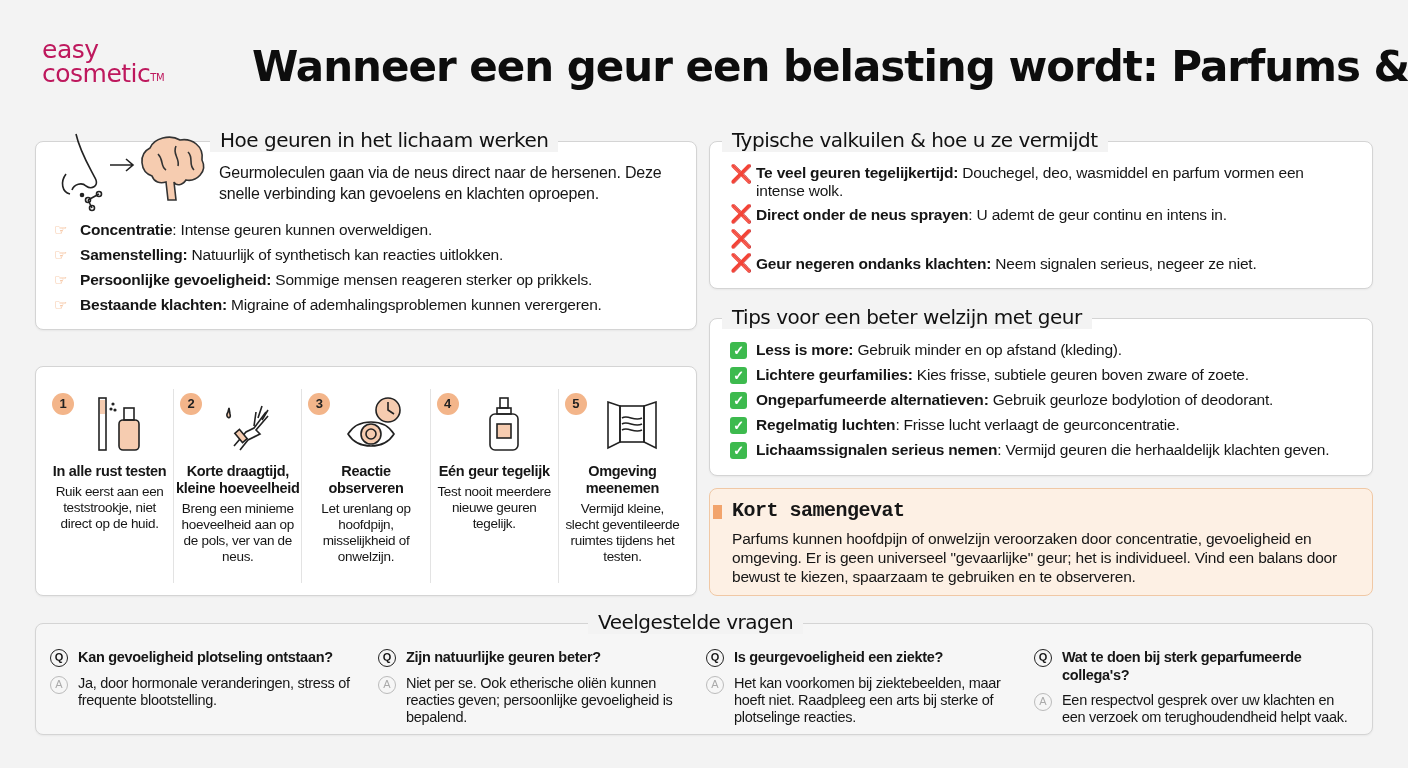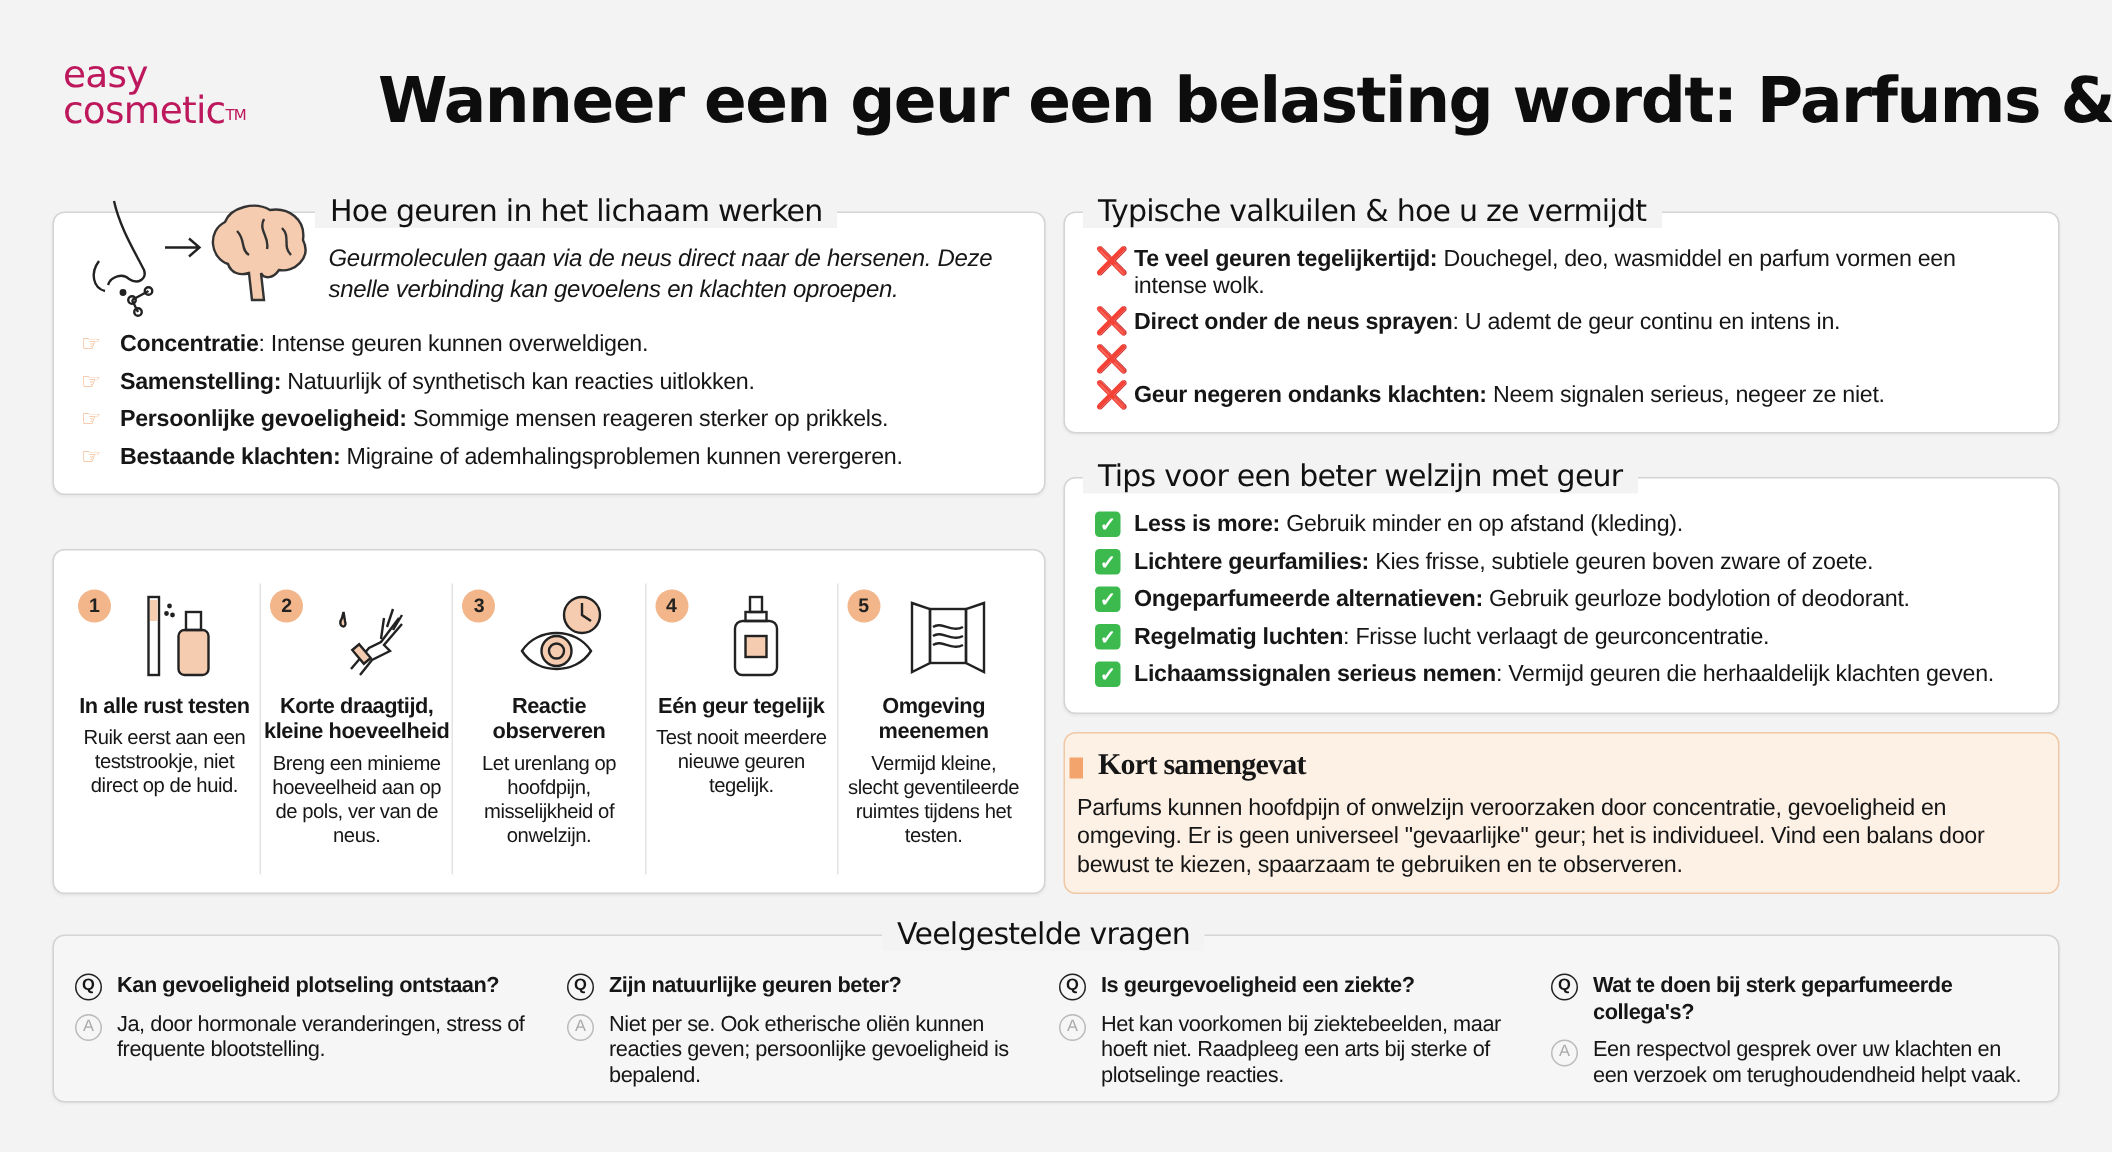--- a/index.html
+++ b/index.html
@@ -53,23 +53,23 @@
   .step-icon { height: 70px; display: flex; align-items: center; justify-content: center; padding-left: 20px; }
   .step-title { font-weight: bold; font-size: 14.5px; line-height: 17px; margin-top: 4px; letter-spacing: -0.3px; }
   .step-text { font-size: 13.5px; line-height: 16px; margin-top: 4px; padding: 0 4px; letter-spacing: -0.3px; }
   .summary {
     position: absolute; left: 709px; top: 488px; width: 664px; height: 108px;
     background: #fdf0e4; border: 1px solid #f0c8a5; border-radius: 8px;
   }
   .summary-bar { position: absolute; left: 3px; top: 16px; width: 9px; height: 14px; background: #f2a46c; }
   .summary-title {
     position: absolute; left: 22px; top: 10px;
-    font-family: Liberation Serif, serif; font-weight: bold; font-size: 20px; letter-spacing: -0.5px;
-  }
-  .summary-text { position: absolute; left: 8px; top: 40px; right: 16px; font-size: 15.5px; line-height: 19px; letter-spacing: -0.2px; }
+    font-family: Liberation Mono, monospace; font-weight: bold; font-size: 20px; letter-spacing: -0.5px;
+  }
+  .summary-text { position: absolute; left: 22px; top: 40px; right: 16px; font-size: 15.5px; line-height: 19px; letter-spacing: -0.2px; }
   .faq-grid { position: absolute; left: 14px; right: 10px; top: 24px; display: flex; }
   .faq { flex: 1; padding-right: 14px; }
   .faq-row { display: flex; align-items: flex-start; }
   .qa-icon {
     flex: 0 0 18px; width: 18px; height: 18px; border-radius: 50%;
     border: 1.5px solid #222; font-size: 11px; text-align: center; line-height: 15px;
     font-weight: bold; margin-right: 10px; margin-top: 1px;
   }
   .qa-icon.a { border-color: #bbb; color: #aaa; font-weight: normal; }
   .faq-q { font-weight: bold; font-size: 14.5px; line-height: 18px; letter-spacing: -0.3px; }
@@ -100,21 +100,21 @@
       <g stroke="#222" stroke-width="1.6" fill="none">
         <path d="M56 33 L 78 33 M72 27 L 79 33 L 72 39"></path>
       </g>
       <g stroke="#333" stroke-width="1.6">
         <path d="M98 44 C 86 40, 84 22, 96 16 C 100 6, 116 2, 126 8 C 138 6, 150 14, 148 28 C 154 40, 142 50, 132 48 C 128 54, 122 54, 120 50 L 122 68 L 114 68 L 112 50 C 106 52, 100 50, 98 44 Z" fill="#f6ccb0"></path>
         <path d="M104 22 C 110 28, 106 34, 112 38 M 122 14 C 118 22, 126 26, 124 34 M 134 20 C 140 26, 134 32, 140 38" fill="none"></path>
       </g>
     </svg>
   </div>
   <div class="card-title" style="left:174px; top:-14px;">Hoe geuren in het lichaam werken</div>
-  <div style="position:absolute; left:183px; top:20px; width:460px; font-size:16px; line-height:21px; letter-spacing:-0.2px;font-style:italic;">Geurmoleculen gaan via de neus direct naar de hersenen. Deze snelle verbinding kan gevoelens en klachten oproepen.</div>
+  <div style="position:absolute; left:183px; top:20px; width:460px; font-size:16px; line-height:21px; letter-spacing:-0.2px;">Geurmoleculen gaan via de neus direct naar de hersenen. Deze snelle verbinding kan gevoelens en klachten oproepen.</div>
   <ul class="bullets" style="position:absolute; left:18px; top:77px;">
     <li>
         <span class="bul-icon hand">☞</span>
         <span><b>Concentratie</b><span>: Intense geuren kunnen overweldigen.</span></span>
       </li>
     <li>
         <span class="bul-icon hand">☞</span>
         <span><b>Samenstelling:</b><span> Natuurlijk of synthetisch kan reacties uitlokken.</span></span>
       </li>
     <li>

